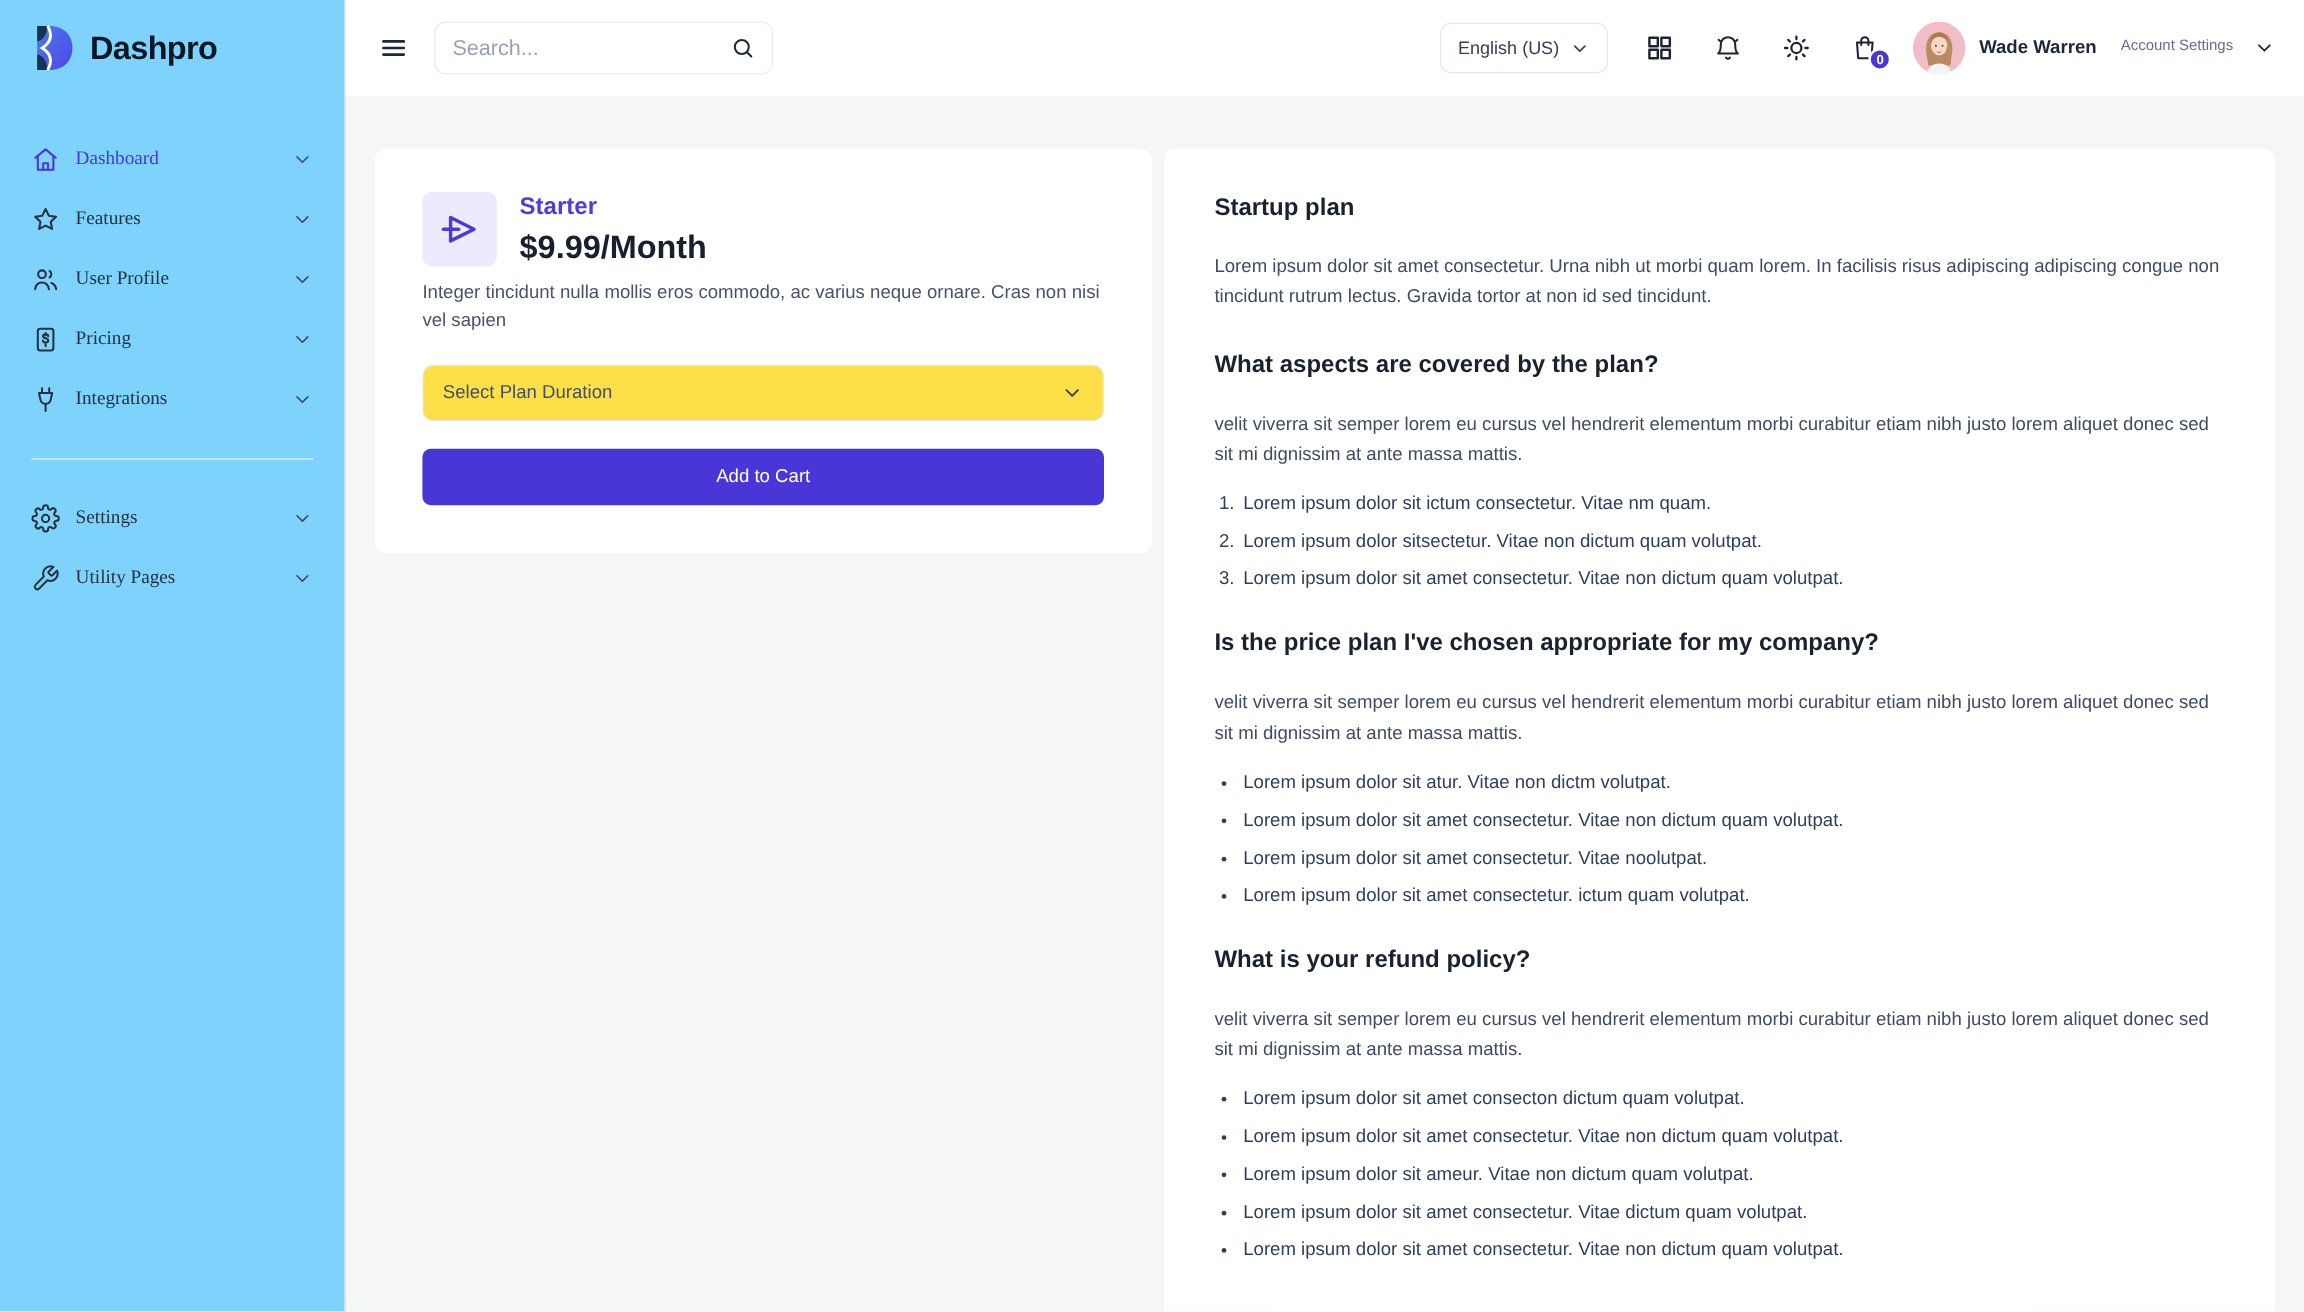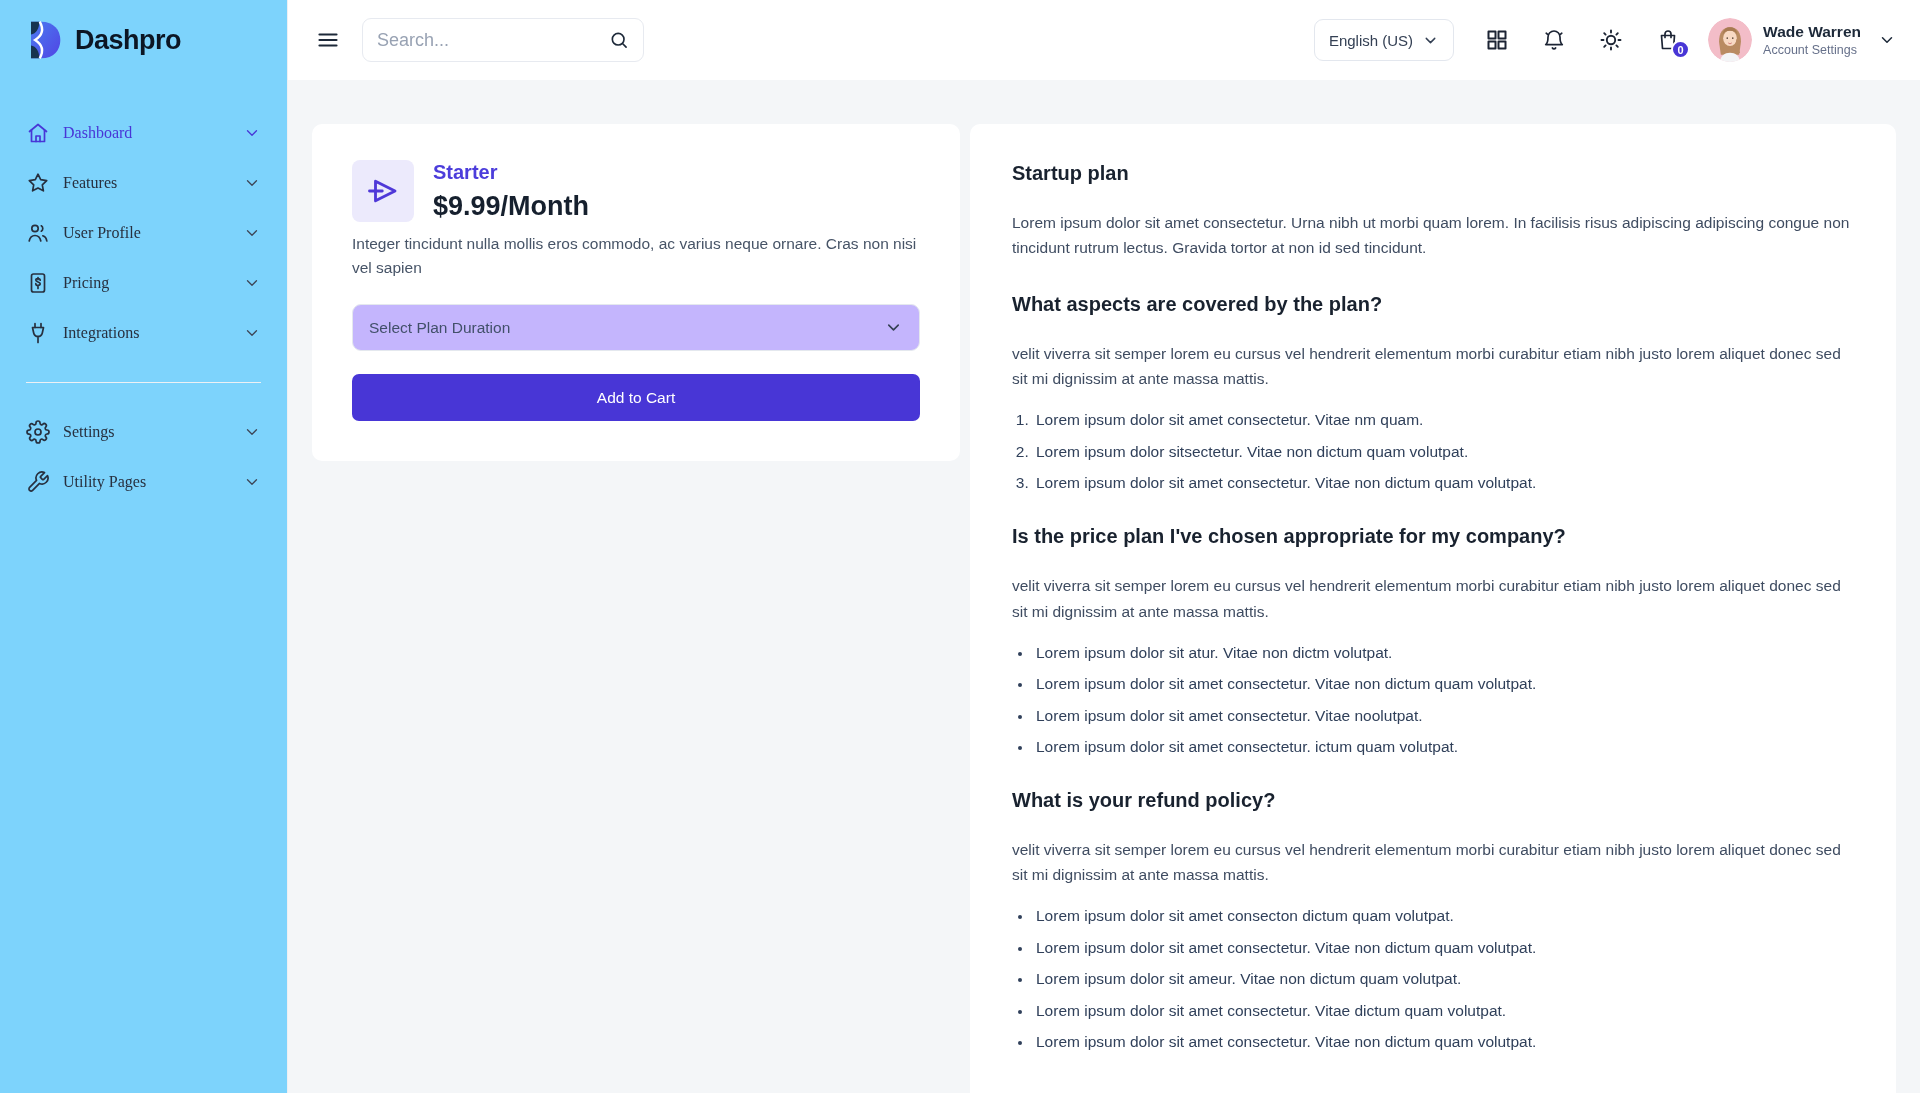--- a/index.html
+++ b/index.html
@@ -61,21 +61,21 @@
   .hdr-icon-btn { background:none; border:none; color:#1c2434; cursor:pointer; margin-left:29px; position:relative; padding:2px; }
   .cart-badge {
     position:absolute; right:-8px; bottom:-5px;
     min-width:19px; height:19px; border-radius:50%;
     background:#4836d6; color:#fff; font-size:11px; font-weight:600;
     display:flex; align-items:center; justify-content:center;
     border:2px solid #fff; padding:0 2px;
   }
   .user-chip { display:flex; align-items:center; margin-left:26px; gap:11px; cursor:pointer; }
   .avatar { width:44px; height:44px; border-radius:50%; overflow:hidden; flex-shrink:0; }
-  .user-meta { display:flex; flex-direction:column; gap:2px; }
+  .user-meta { display:flex; flex-direction:row; gap:20px; }
   .user-name { font-size:15.5px; font-weight:600; color:#1d2939; }
   .user-role { font-size:12.5px; color:#66708a; }
   .user-chip .chev { width:18px; height:18px; color:#1d2939; margin-left:6px; }
 
   
   main { flex:1; padding:44px 24px 0; display:flex; flex-direction:column; min-height:0; }
   .cards-row { display:flex; gap:10px; align-items:flex-start; }
   .card { background:#fff; border-radius:10px; }
 
   .plan-card { width:648px; padding:36px 40px 40px; flex-shrink:0; }
@@ -84,21 +84,21 @@
     width:62px; height:62px; border-radius:8px; background:#eceafc;
     display:flex; align-items:center; justify-content:center; color:#4f38d8;
   }
   .plan-icon-box svg { width:36px; height:36px; stroke:currentColor; fill:none; stroke-width:1.9; stroke-linejoin:round; stroke-linecap:round; }
   .plan-name { font-size:20px; font-weight:700; color:#4c3ddb; margin-bottom:7px; }
   .plan-price { font-size:27px; font-weight:700; color:#16202e; }
   .plan-desc { margin-top:10px; font-size:15.5px; line-height:1.55; color:#475467; }
   .plan-select {
     margin-top:24px; height:47px; border:1.5px solid #e4e8ee; border-radius:9px;
     display:flex; align-items:center; padding:0 16px; cursor:pointer;
-    font-size:15.5px; color:#42506a; background:#c4b5fd;
+    font-size:15.5px; color:#42506a; background:#fde047;
   }
   .plan-select .chev { margin-left:auto; width:19px; height:19px; color:#344054; }
   .cart-btn {
     margin-top:23px; width:100%; height:47px; border:none; border-radius:7px;
     background:#4836d6; color:#fff; font-size:15.5px; font-weight:500;
     font-family:"Liberation Sans", sans-serif; cursor:pointer;
   }
 
   .details-card { flex:1; padding:38px 42px 44px; min-width:0; }
   .details-card h2 { font-size:20px; font-weight:700; color:#19222f; margin:33px 0 13px; }
@@ -321,21 +321,21 @@
         <button class="cart-btn">Add to Cart</button>
       </section>
 
       <section class="card details-card">
         <h2>Startup plan</h2>
         <p>Lorem ipsum dolor sit amet consectetur. Urna nibh ut morbi quam lorem. In facilisis risus adipiscing adipiscing congue non tincidunt rutrum lectus. Gravida tortor at non id sed tincidunt.</p>
 
         <h2>What aspects are covered by the plan?</h2>
         <p>velit viverra sit semper lorem eu cursus vel hendrerit elementum morbi curabitur etiam nibh justo lorem aliquet donec sed sit mi dignissim at ante massa mattis.</p>
         <ol>
-          <li>Lorem ipsum dolor sit amet consectetur. Vitae nm quam.</li>
+          <li>Lorem ipsum dolor sit ictum consectetur. Vitae nm quam.</li>
           <li>Lorem ipsum dolor sitsectetur. Vitae non dictum quam volutpat.</li>
           <li>Lorem ipsum dolor sit amet consectetur. Vitae non dictum quam volutpat.</li>
         </ol>
 
         <h2>Is the price plan I've chosen appropriate for my company?</h2>
         <p>velit viverra sit semper lorem eu cursus vel hendrerit elementum morbi curabitur etiam nibh justo lorem aliquet donec sed sit mi dignissim at ante massa mattis.</p>
         <ul>
           <li>Lorem ipsum dolor sit atur. Vitae non dictm volutpat.</li>
           <li>Lorem ipsum dolor sit amet consectetur. Vitae non dictum quam volutpat.</li>
           <li>Lorem ipsum dolor sit amet consectetur. Vitae noolutpat.</li>

